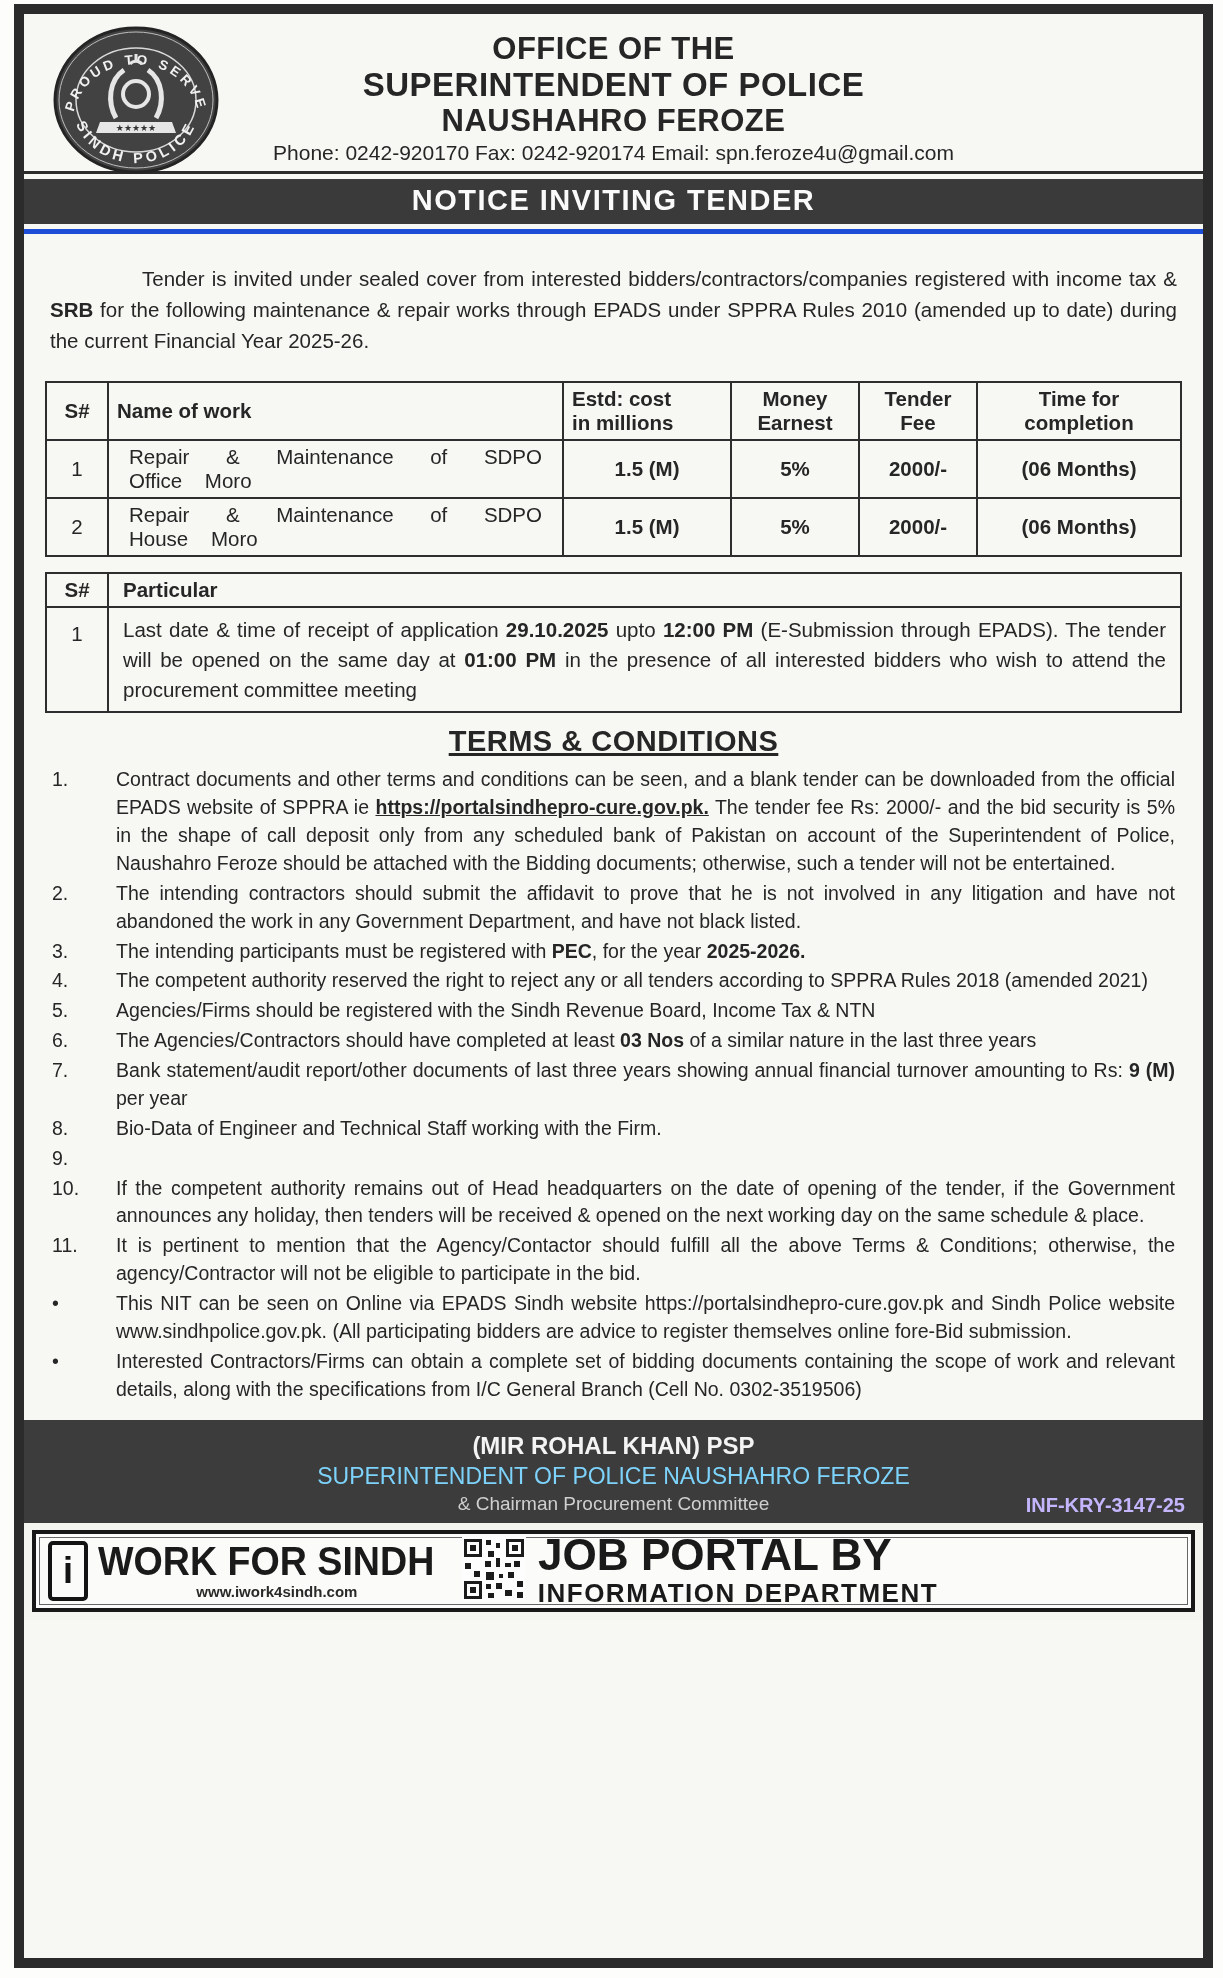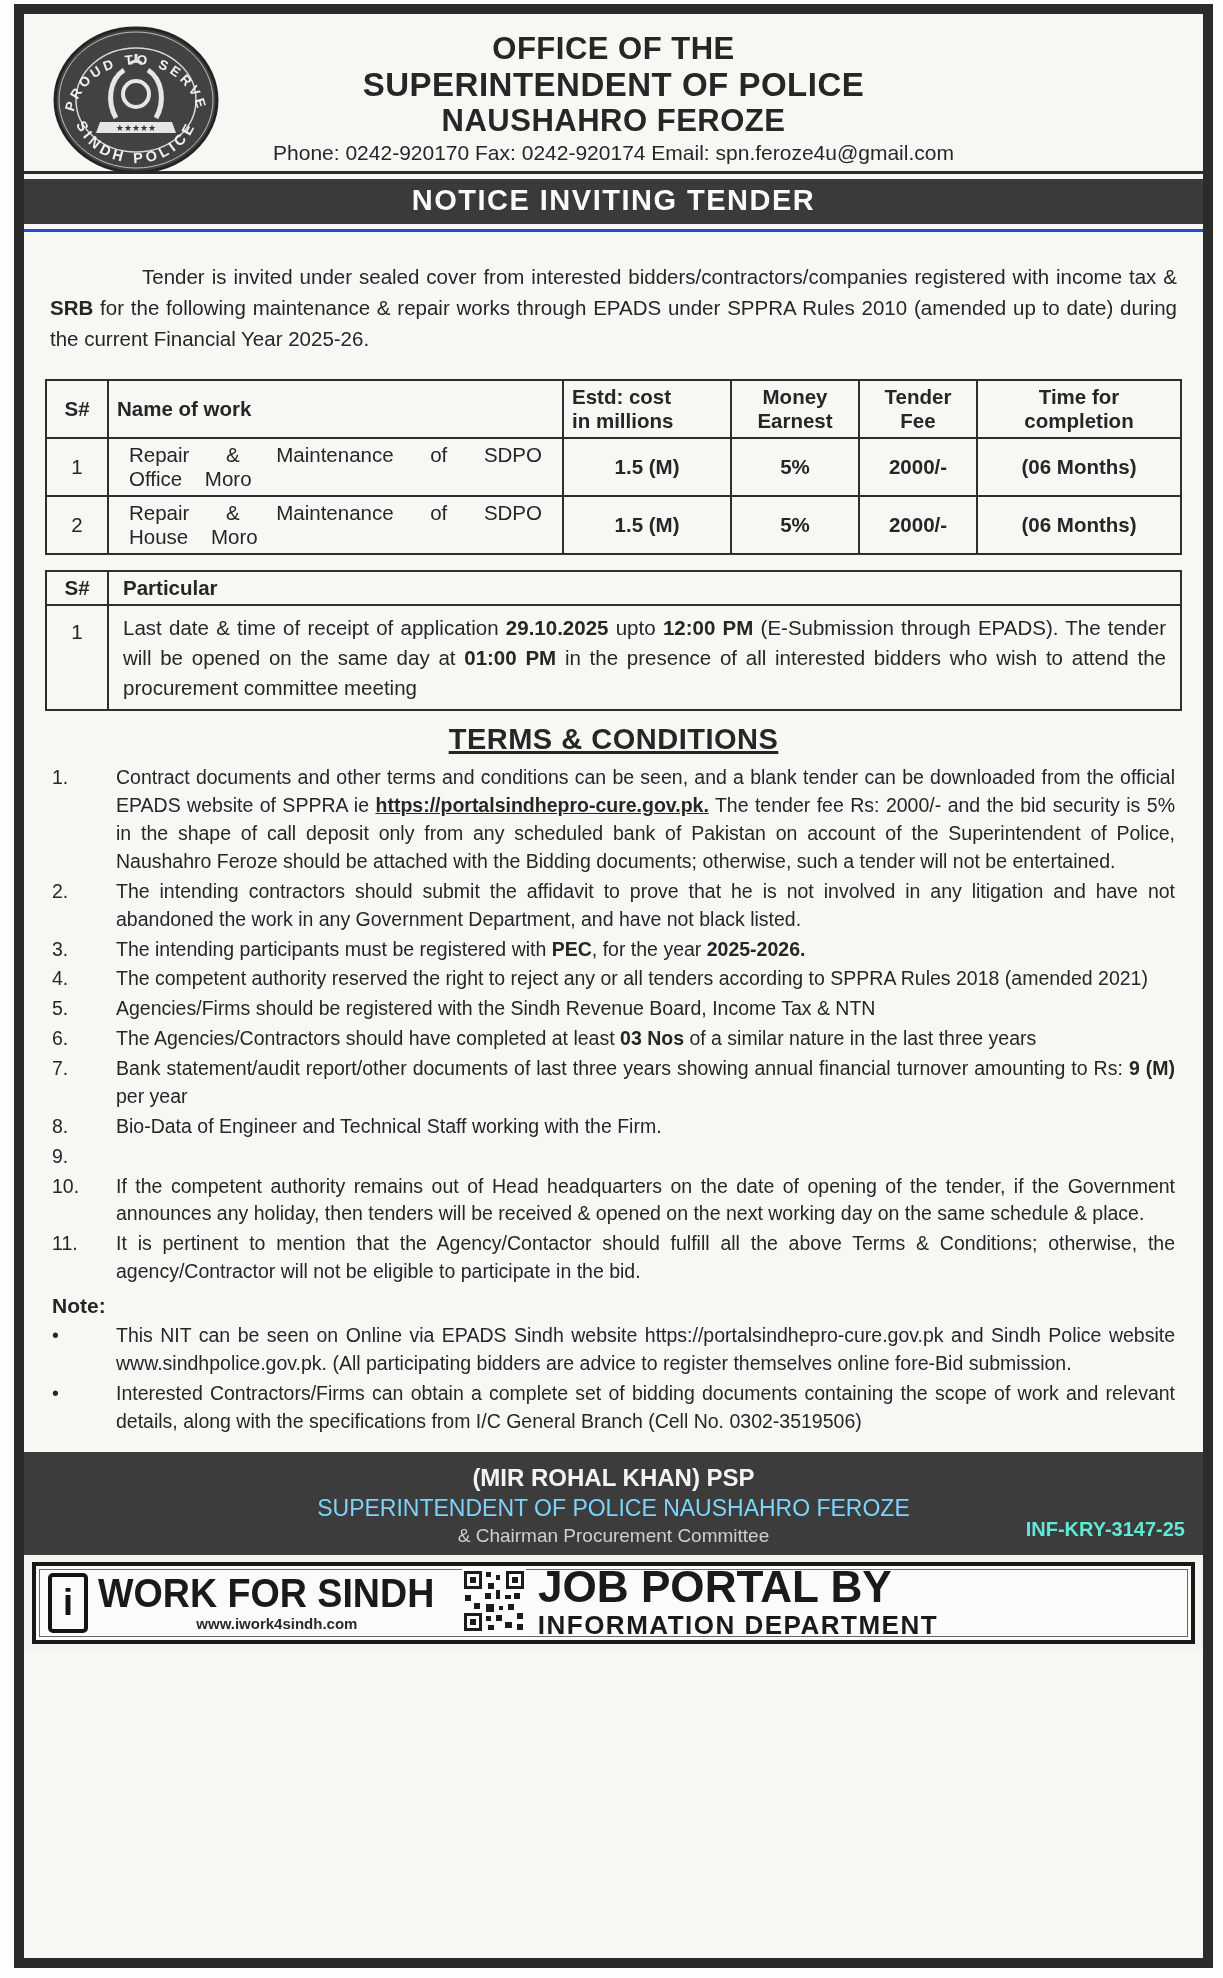--- a/index.html
+++ b/index.html
@@ -18,21 +18,21 @@
   .t1{font-size:31px;font-weight:800;letter-spacing:.5px;margin-top:8px;}
   .t2{font-size:33px;font-weight:800;letter-spacing:.5px;}
   .t3{font-size:31px;font-weight:800;letter-spacing:.5px;}
   .addr{font-size:23px;margin-top:4px;}
   .contact{font-size:21px;margin-top:3px;}
   
   .bar{
     margin:5px 0;background:#3a3a3a;color:#fafafa;text-align:center;
     font-size:29px;font-weight:800;letter-spacing:1.5px;padding:5px 0 7px;
   }
-  .bodywrap{border-top:3px solid #1d4ed8;padding-bottom:4px;}
+  .bodywrap{border-top:5px solid #1d4ed8;padding-bottom:4px;}
   
   .intro{
     padding:10px 26px 4px;font-size:20.5px;line-height:1.5;text-align:justify;
     text-indent:92px;
   }
   
   table{border-collapse:collapse;table-layout:fixed;width:calc(100% - 42px);margin:8px 21px 0;}
   table,td,th{border:2.5px solid #2e2e2e;}
   th{font-size:20.5px;font-weight:800;padding:4px 8px;vertical-align:middle;}
   td{font-size:20.5px;padding:4px 10px;vertical-align:middle;}
@@ -54,21 +54,21 @@
   .u{text-decoration:underline;}
   .note-label{padding:6px 28px 2px;font-size:21px;font-weight:800;}
   
   .sig{
     position:relative;margin-top:10px;background:#3c3c3c;color:#f4f4f4;
     text-align:center;padding:12px 24px 8px;
   }
   .sig-name{font-size:24px;font-weight:800;}
   .sig-desig{font-size:23px;color:#7dd3fc;margin-top:3px;}
   .sig-comm{font-size:19px;color:#cfcfcf;margin-top:3px;}
-  .sig-ref{position:absolute;right:18px;bottom:14px;font-size:20px;font-weight:800;color:#5eead4;}
+  .sig-ref{position:absolute;right:18px;bottom:6px;font-size:20px;font-weight:800;color:#c4b5fd;}
   
   .bannerwrap{background:#f4f4f1;padding:7px 8px 8px;}
   .banner{
     border:4px solid #181818;box-shadow:inset 0 0 0 3px #fcfcfc, inset 0 0 0 4px #666;
     background:#fbfbf9;height:74px;display:flex;align-items:center;padding:0 12px;
   }
   .iwfs{display:flex;align-items:center;gap:10px;}
   .ibox{
     width:32px;height:52px;border:4px solid #131313;border-radius:5px;
     font-size:36px;font-weight:900;display:flex;align-items:center;justify-content:center;
@@ -226,21 +226,20 @@
       </div>
     <div class="term">
         <div class="tnum">10.</div>
         <div class="ttext"><span>If the competent authority remains out of Head headquarters on the date of opening of the tender, if the Government announces any holiday, then tenders will be received &amp; opened on the next working day on the same schedule &amp; place.</span></div>
       </div>
     <div class="term">
         <div class="tnum">11.</div>
         <div class="ttext"><span>It is pertinent to mention that the Agency/Contactor should fulfill all the above Terms &amp; Conditions; otherwise, the agency/Contractor will not be eligible to participate in the bid.</span></div>
       </div>
 
-    <div class="note-label">Note:</div>
     <div class="term">
         <div class="tnum">•</div>
         <div class="ttext"><span>This NIT can be seen on Online via EPADS Sindh website https://portalsindhepro-cure.gov.pk and Sindh Police website www.sindhpolice.gov.pk. (All participating bidders are advice to register themselves online fore-Bid submission.</span></div>
       </div>
     <div class="term">
         <div class="tnum">•</div>
         <div class="ttext"><span>Interested Contractors/Firms can obtain a complete set of bidding documents containing the scope of work and relevant details, along with the specifications from I/C General Branch (Cell No. 0302-3519506)</span></div>
       </div>
   </div>
 

